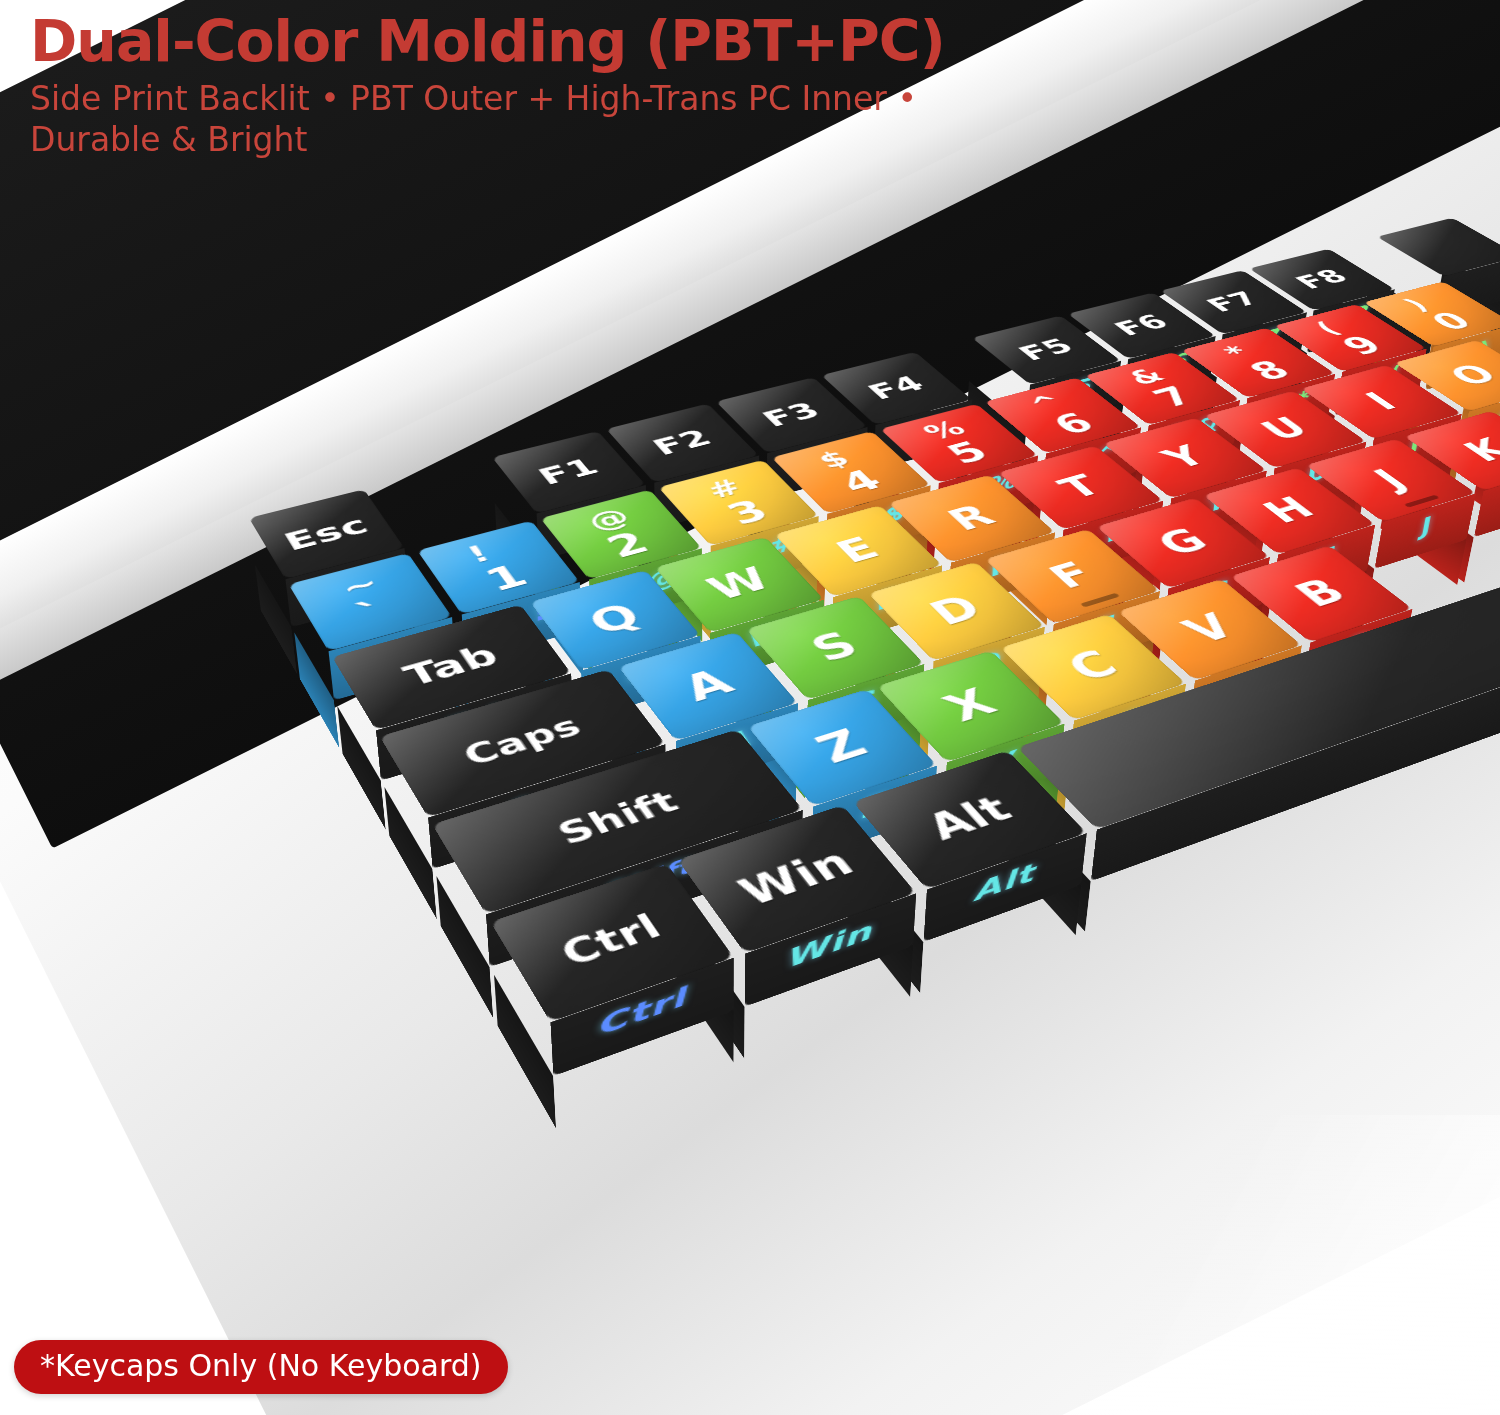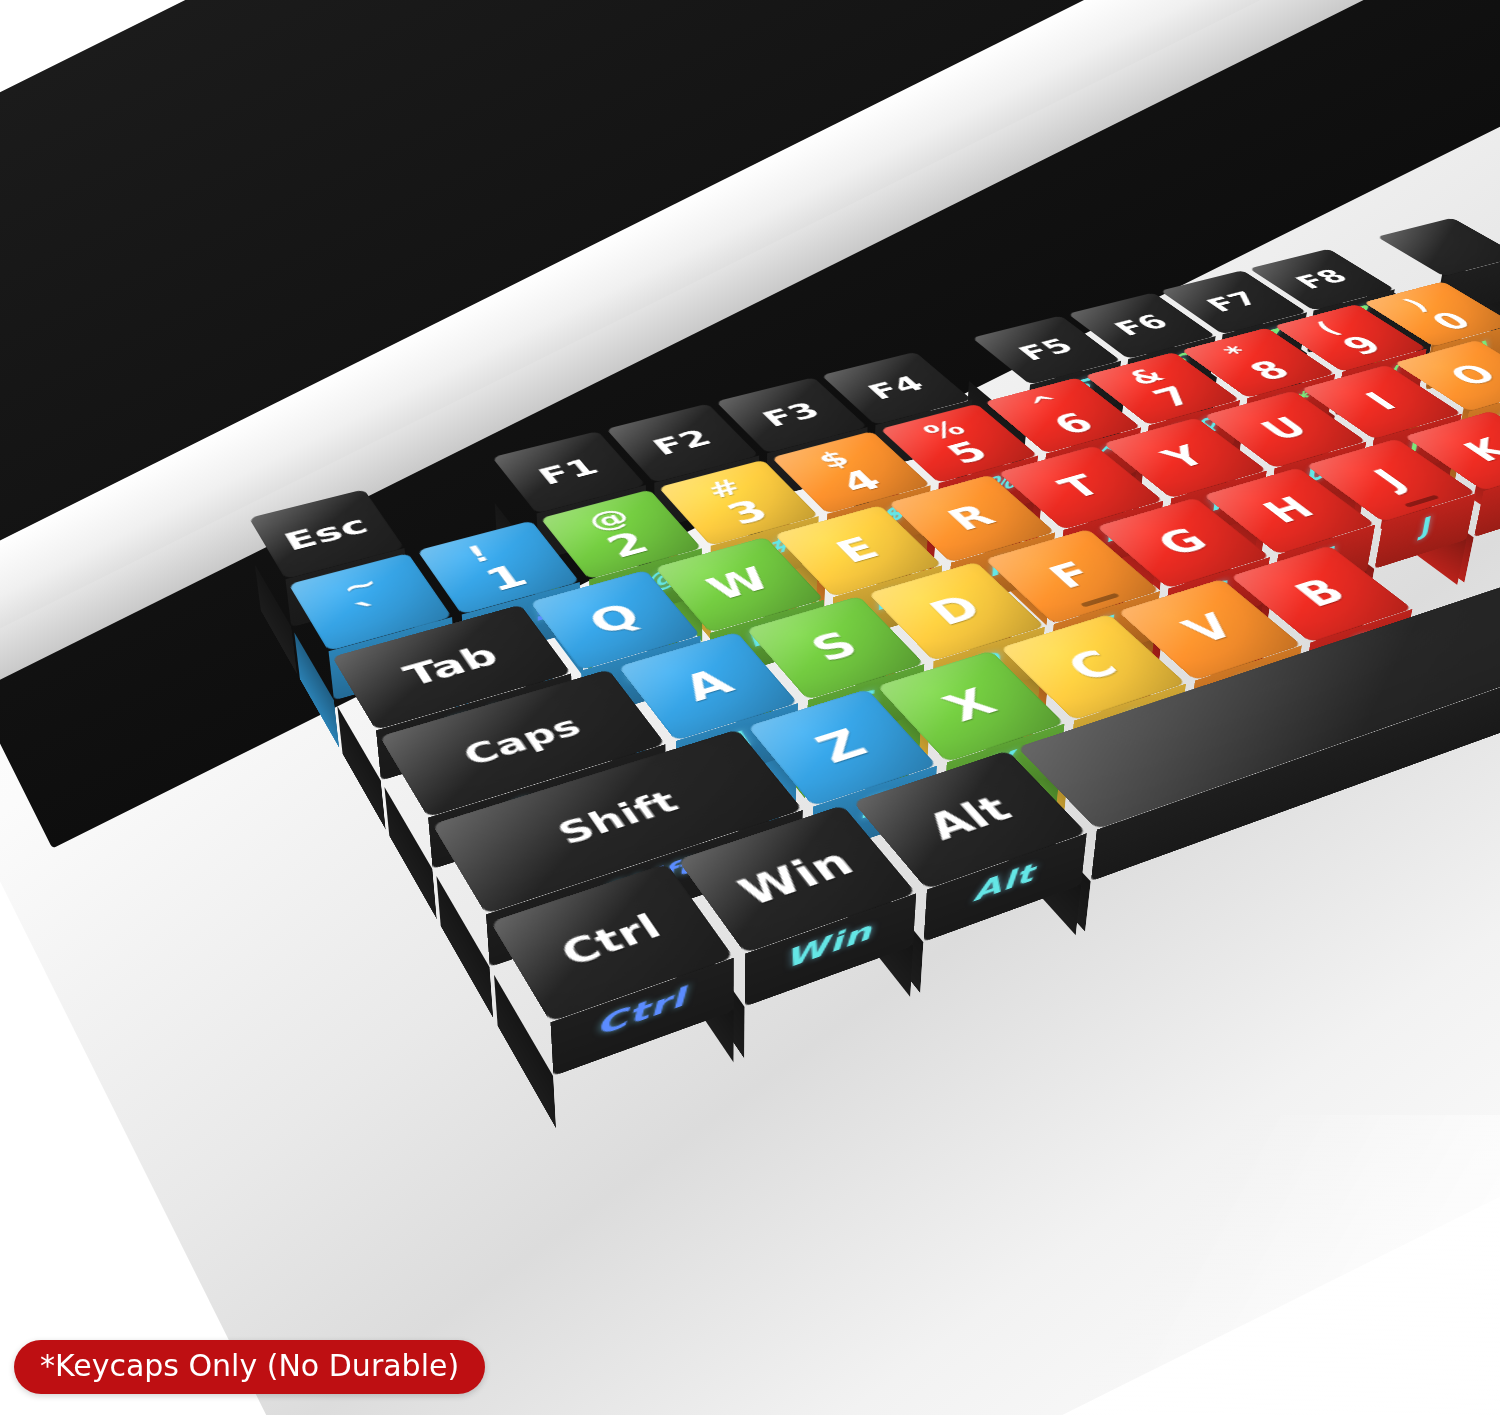--- a/index.html
+++ b/index.html
@@ -679,15 +679,19 @@
           <div class="cap-front" style="width: 593px; height: 56px; background: linear-gradient(rgb(30, 30, 30), rgb(25, 25, 25));"></div>
           <div class="cap-top" style="width: 593px; height: 89px; background: radial-gradient(120% 120% at 32% 24%, rgb(40, 40, 40) 0%, rgb(37, 37, 37) 48%, rgb(32, 32, 32) 100%);">
             <span class="gloss"></span>
           </div>
         </div>
       </div>
   </div>
 
   <div class="corner-fade"></div>
 
-
-  <div class="badge">*Keycaps Only (No Durable)</div>
+  <div class="headline">
+    <h1>Dual-Color Molding (PBT+PC)</h1>
+    <p>Side Print Backlit • PBT Outer + High-Trans PC Inner • Durable &amp; Bright</p>
+  </div>
+
+  <div class="badge">*Keycaps Only (No Keyboard)</div>
 </div>
 
 </body></html>

